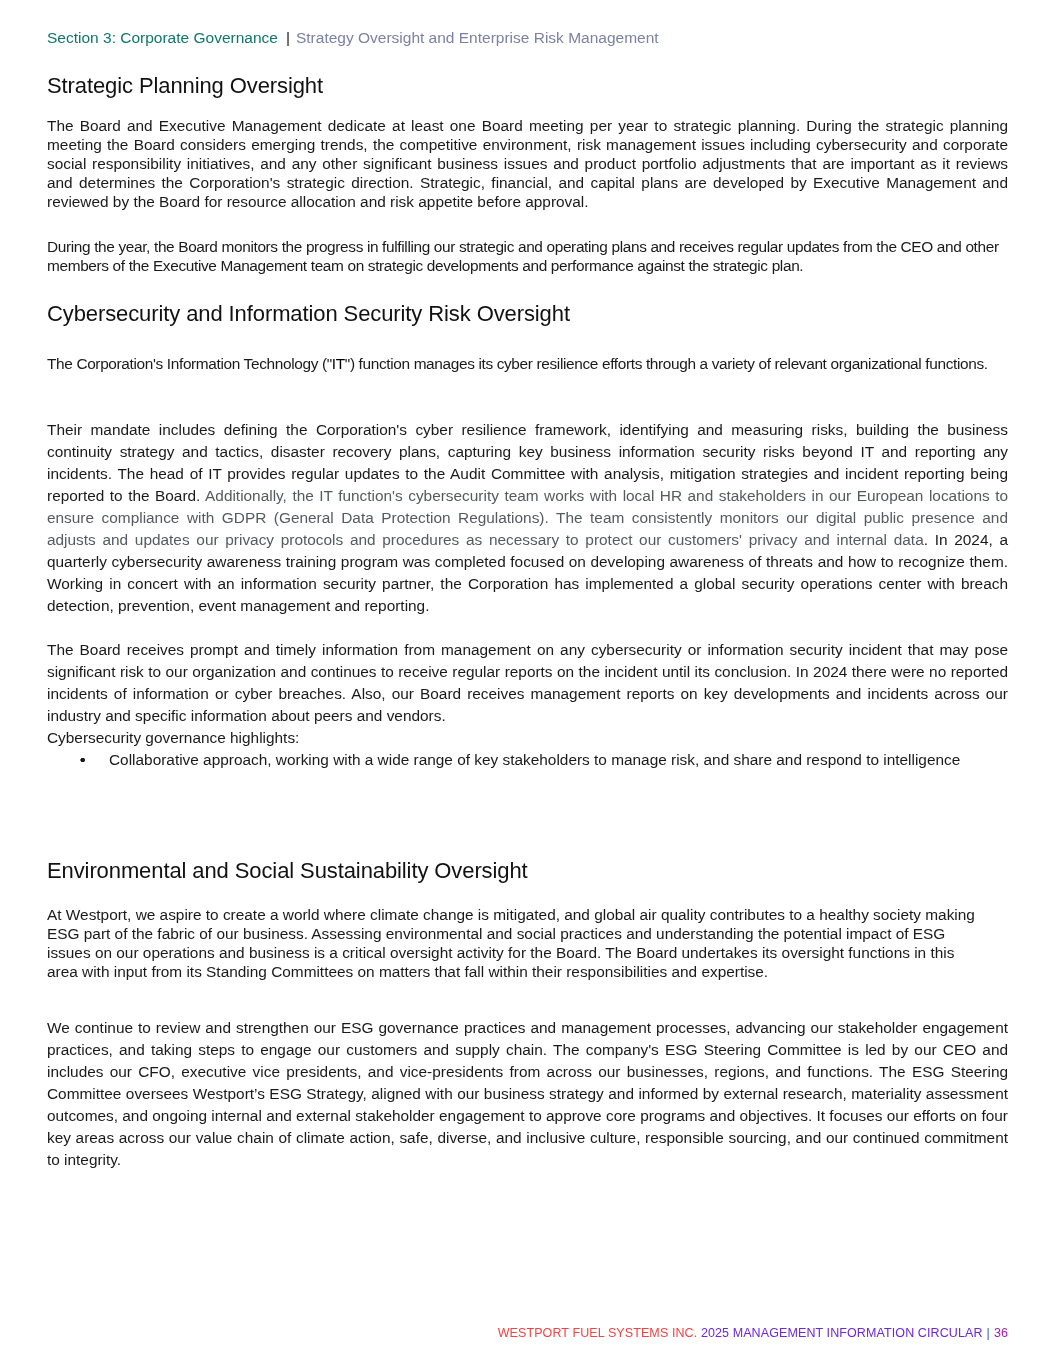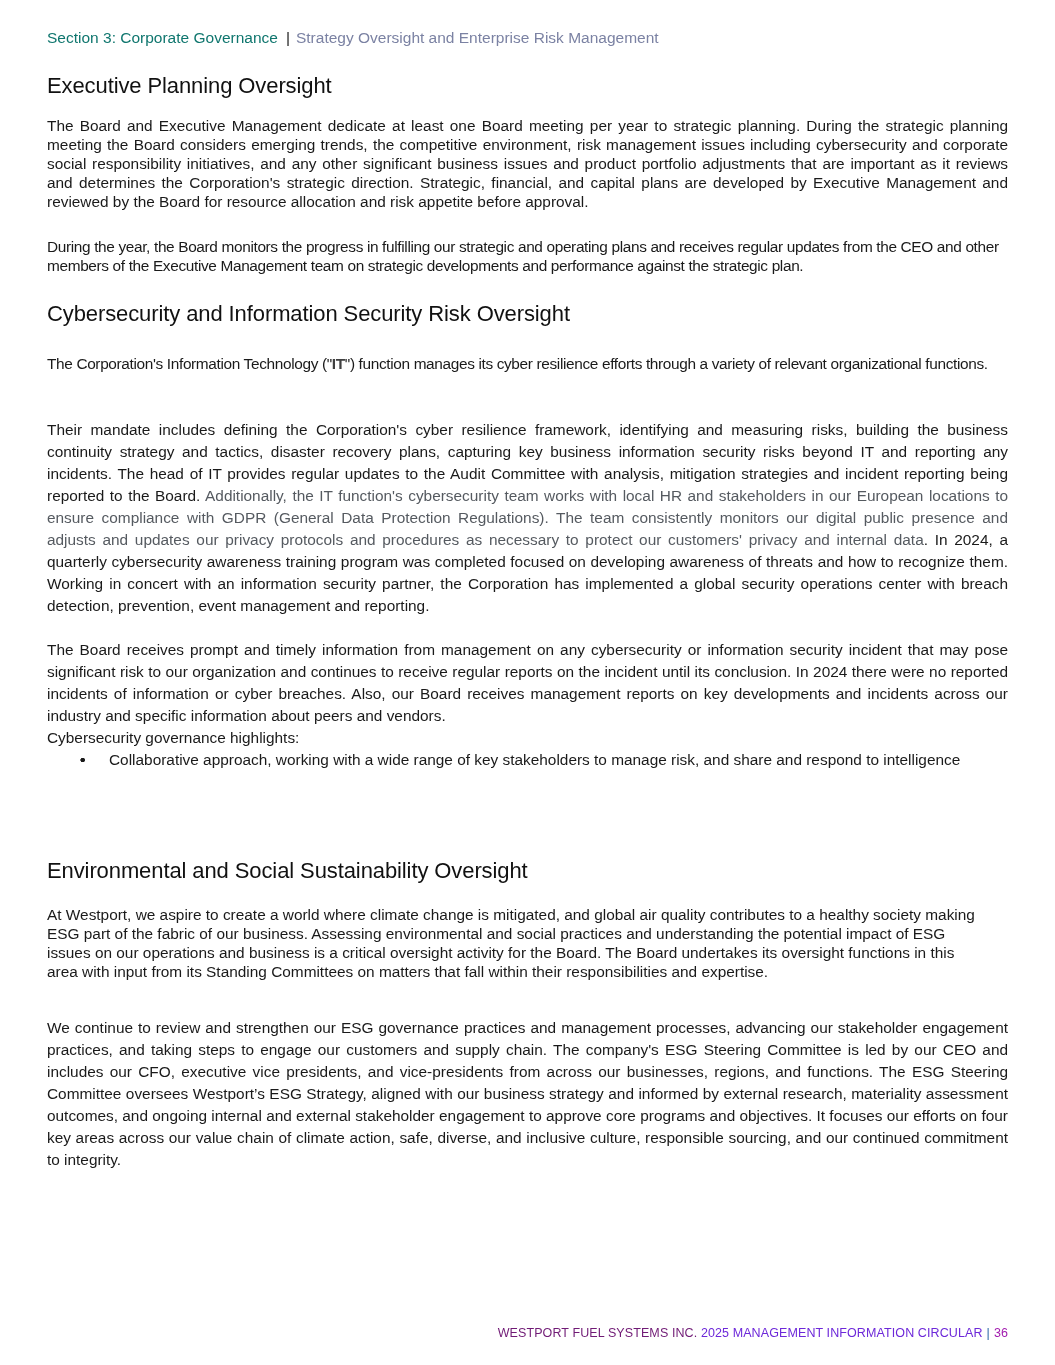--- a/index.html
+++ b/index.html
@@ -13,36 +13,36 @@
   h2 { font-weight: normal; font-size: 22px; margin: 0; position: absolute; left: 0; color: #111; letter-spacing: -0.1px; }
   p { margin: 0; position: absolute; left: 0; width: 961px; font-size: 15.4px; line-height: 19px; }
   p.j { text-align: justify; text-align-last: left; }
   p.cond { font-family: "Liberation Sans Narrow", "Liberation Sans", sans-serif; letter-spacing: -0.35px; }
   .lh22 { line-height: 22px; }
   .grey { color: #555a60; }
   ul { list-style: none; margin: 0; padding: 0; position: absolute; left: 0; width: 961px; font-size: 15.4px; line-height: 22px; }
   ul li { position: relative; padding-left: 62px; text-align: justify; text-align-last: left; }
   ul li .bullet { position: absolute; left: 33px; top: 0; }
   .footer { position: absolute; top: 1326px; right: 47px; font-size: 12.5px; white-space: nowrap; letter-spacing: 0.1px; }
-  .footer .co { color: #701a75; }
+  .footer .co { color: #ef4444; }
   .footer .doc { color: #6d28d9; }
   .footer .pipe { color: #2e6aa8; margin: 0 4px; }
   .footer .num { color: #a21caf; }
-  b.it { font-weight: bold; color: #404040; }
+  b.it { font-weight: normal; color: #000000; }
 </style>
 </head>
 <body>
 
 <div class="page">
 
   <div class="header">
     <span class="sec">Section 3: Corporate Governance</span><span class="sep">|</span><span class="sub">Strategy Oversight and Enterprise Risk Management</span>
   </div>
 
-  <h2 style="top:73px;">Executive Planning Oversight</h2>
+  <h2 style="top:73px;">Strategic Planning Oversight</h2>
   <p class="j" style="top:116px;">The Board and Executive Management dedicate at least one Board meeting per year to strategic planning. During the strategic planning meeting the Board considers emerging trends, the competitive environment, risk management issues including cybersecurity and corporate social responsibility initiatives, and any other significant business issues and product portfolio adjustments that are important as it reviews and determines the Corporation's strategic direction. Strategic, financial, and capital plans are developed by Executive Management and reviewed by the Board for resource allocation and risk appetite before approval.</p>
   <p class="cond" style="top:237px; width:965px;">During the year, the Board monitors the progress in fulfilling our strategic and operating plans and receives regular updates from the CEO and other members of the Executive Management team on strategic developments and performance against the strategic plan.</p>
 
   <h2 style="top:301px;" class="cond-h">Cybersecurity and Information Security Risk Oversight</h2>
   <p class="j cond lh22" style="top:353px;"><span>The Corporation's Information Technology ("</span><b class="it">IT</b><span>") function manages its cyber resilience efforts through a variety of relevant organizational functions.</span></p>
 
   <p class="j lh22" style="top:419px;"><span>Their mandate includes defining the Corporation's cyber resilience framework, identifying and measuring risks, building the business continuity strategy and tactics, disaster recovery plans, capturing key business information security risks beyond IT and reporting any incidents. The head of IT provides regular updates to the Audit Committee with analysis, mitigation strategies and incident reporting being reported to the Board.</span><span class="grey"> Additionally, the IT function's cybersecurity team works with local HR and stakeholders in our European locations to ensure compliance with GDPR (General Data Protection Regulations). The team consistently monitors our digital public presence and adjusts and updates our privacy protocols and procedures as necessary to protect our customers' privacy and internal data</span><span>. In 2024, a quarterly cybersecurity awareness training program was completed focused on developing awareness of threats and how to recognize them.  Working in concert with an information security partner, the Corporation has implemented a global security operations center with breach detection, prevention, event management and reporting.</span></p>
 
   <p class="j lh22" style="top:639px;">The Board receives prompt and timely information from management on any cybersecurity or information security incident that may pose significant risk to our organization and continues to receive regular reports on the incident until its conclusion. In 2024 there were no reported incidents of information or cyber breaches. Also, our Board receives management reports on key developments and incidents across our industry and specific information about peers and vendors.</p>
   <p class="lh22" style="top:727px;">Cybersecurity governance highlights:</p>

